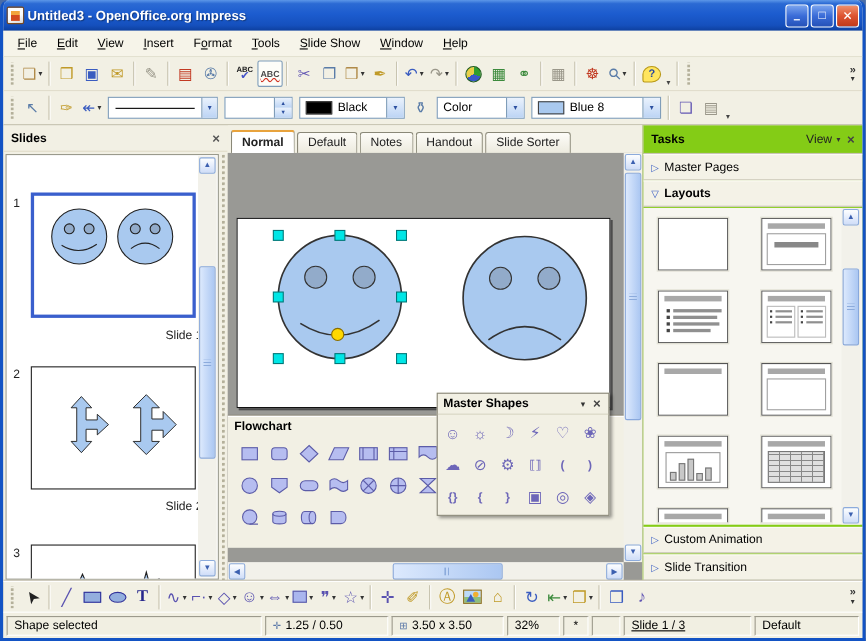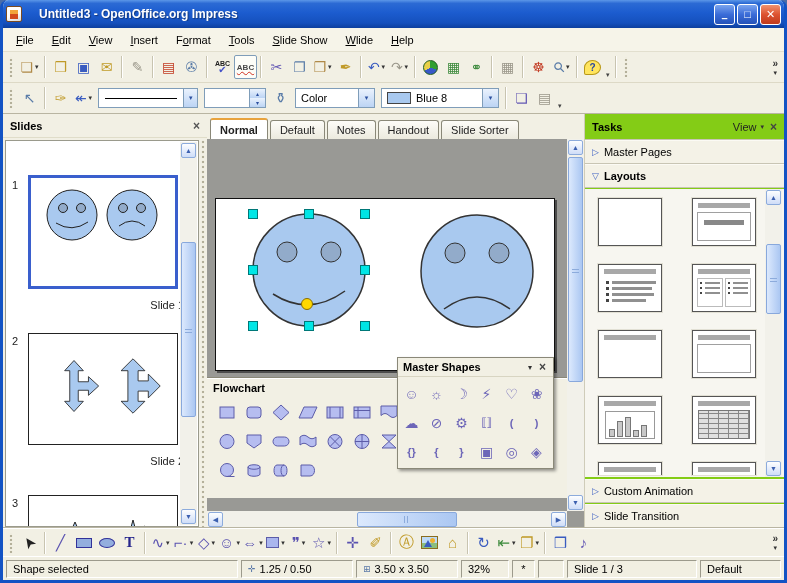--- a/index.html
+++ b/index.html
@@ -6,21 +6,21 @@
   html,body { background:#4a6da8; }
   body { font-family:"Liberation Sans","DejaVu Sans",sans-serif; font-size:11px; color:#000; }
 
   .window { position:relative; width:787px; height:583px; background:#f1efe2;
     border-left:3px solid #1353c4; border-right:3px solid #1353c4; border-bottom:3px solid #1353c4;
     border-radius:8px 8px 0 0; overflow:hidden; }
 
   
   .titlebar { position:absolute; left:-3px; right:-3px; top:0; height:28px;
     background:linear-gradient(180deg,#5c97e8 0%,#2b6ad4 12%,#1c5ccf 45%,#1550bd 82%,#0d3f9e 100%);
-    border-radius:8px 8px 0 0; display:flex; align-items:center; padding:0 6px; gap:17px; }
+    border-radius:8px 8px 0 0; display:flex; align-items:center; padding:0 6px; gap:3px; }
   .titlebar .title { color:#fff; font-weight:bold; font-size:12px; text-shadow:1px 1px 1px #12377a; flex:1;
     white-space:nowrap; overflow:hidden; }
   .app-icon { width:16px; height:16px; background:linear-gradient(160deg,#fdfdfd 55%,#d8d8d8); border:1px solid #7a4a20; border-radius:2px; position:relative; }
   .app-icon::after { content:""; position:absolute; left:3px; right:3px; top:3px; bottom:2px;
     background:linear-gradient(180deg,#f2a43c 45%,#d24a1e 45%); }
   .winbtns { display:flex; gap:2px; }
   .wbtn { width:21px; height:21px; border:1px solid #fff; border-radius:3px; color:#fff; font-size:11px; font-weight:bold;
     display:flex; align-items:center; justify-content:center;
     background:linear-gradient(180deg,#7aa4ee 0%,#3a6cd8 50%,#2552b8 100%); }
   .wbtn.min span { margin-top:7px; }
@@ -176,21 +176,21 @@
     border-top:1px solid #fff;box-shadow:0 -1px 0 #b9b5a2;display:flex;align-items:center;padding:0 2px;}
   .drawbar .tbtn{font-size:15px;color:#5a52b0;}
 
   
   .statusbar{position:absolute;left:0;right:0;top:556px;height:25px;background:#f1efe2;display:flex;
     align-items:center;gap:3px;padding:0 3px;border-top:1px solid #fff;}
   .sfield{height:18px;border:1px solid;border-color:#9c9a8c #fff #fff #9c9a8c;padding:2px 6px;display:flex;
     align-items:center;gap:4px;white-space:nowrap;overflow:hidden;}
   .sfield .sic{color:#5a78a8;font-size:9px;}
   .f-msg{width:232px;} .f-pos{width:112px;} .f-size{width:102px;} .f-zoom{width:48px;justify-content:flex-start;}
-  .f-mod{width:23px;justify-content:center;} .f-emp{width:26px;} .f-slide{width:130px;} .f-def{flex:1;}
+  .f-mod{width:23px;justify-content:center;} .f-emp{width:26px;} .f-slide{width:116px;text-decoration:underline;} .f-def{flex:1;}
 
   svg.shape{display:block;}
   .fcshape{fill:#b6bdf0;stroke:#5c5ca8;stroke-width:1;}
   .fcline{fill:none;stroke:#5c5ca8;stroke-width:1;}
 </style>
 </head>
 <body>
 
 <div class="window">
 
@@ -211,21 +211,21 @@
   </div>
 
   <div class="menubar">
     <span class="mitem"><span></span><span class="u">F</span><span>ile</span></span>
     <span class="mitem"><span></span><span class="u">E</span><span>dit</span></span>
     <span class="mitem"><span></span><span class="u">V</span><span>iew</span></span>
     <span class="mitem"><span></span><span class="u">I</span><span>nsert</span></span>
     <span class="mitem"><span>F</span><span class="u">o</span><span>rmat</span></span>
     <span class="mitem"><span></span><span class="u">T</span><span>ools</span></span>
     <span class="mitem"><span></span><span class="u">S</span><span>lide Show</span></span>
-    <span class="mitem"><span></span><span class="u">W</span><span>lide</span></span>
+    <span class="mitem"><span></span><span class="u">W</span><span>indow</span></span>
     <span class="mitem"><span></span><span class="u">H</span><span>elp</span></span>
   </div>
 
   <div class="toolbar tb1">
     <span class="grip"></span>
     <span class="tbtn">
         <span class="c-tan">❏</span>
         <span class="dd">▾</span>
       </span>
     <span class="sep"></span>
@@ -332,20 +332,25 @@
       </span>
     <span class="combo" style="width:100px">
       <span class="line-sample"></span>
       <span class="cbtn">▾</span>
     </span>
     <span class="combo" style="width:62px">
       <span class="spnbtns">
           <span>▴</span>
           <span>▾</span>
         </span>
+    </span>
+    <span class="combo" style="width:96px">
+      <span class="swatch" style="background:#000"></span>
+      <span>Black</span>
+      <span class="cbtn">▾</span>
     </span>
     <span class="tbtn">
         <span class="c-steel">⚱</span>
       </span>
     <span class="combo" style="width:80px">
       <span style="margin-left:5px">Color</span>
       <span class="cbtn">▾</span>
     </span>
     <span class="combo" style="width:118px">
       <span class="swatch" style="background:#a9c9ef"></span>

